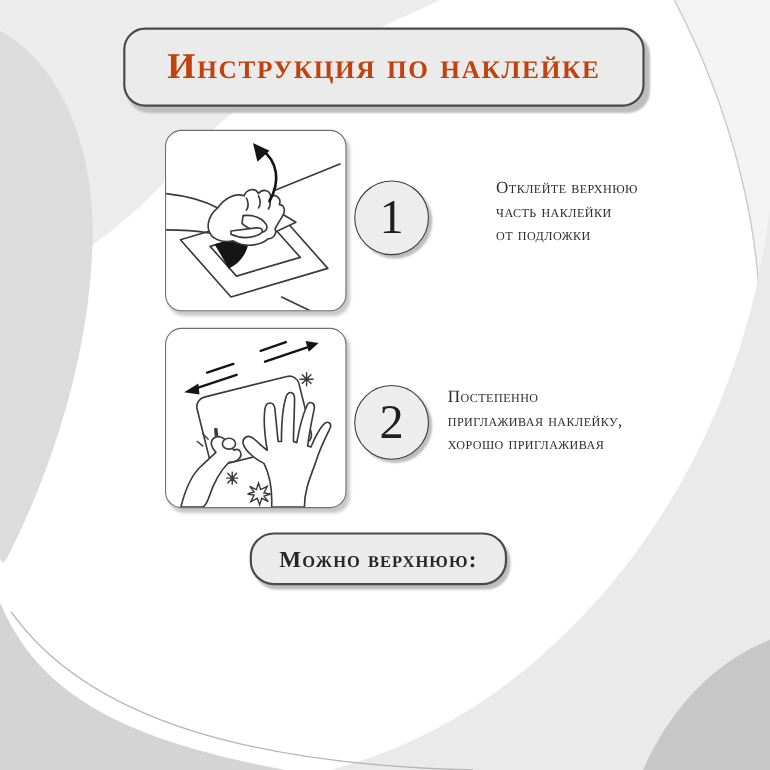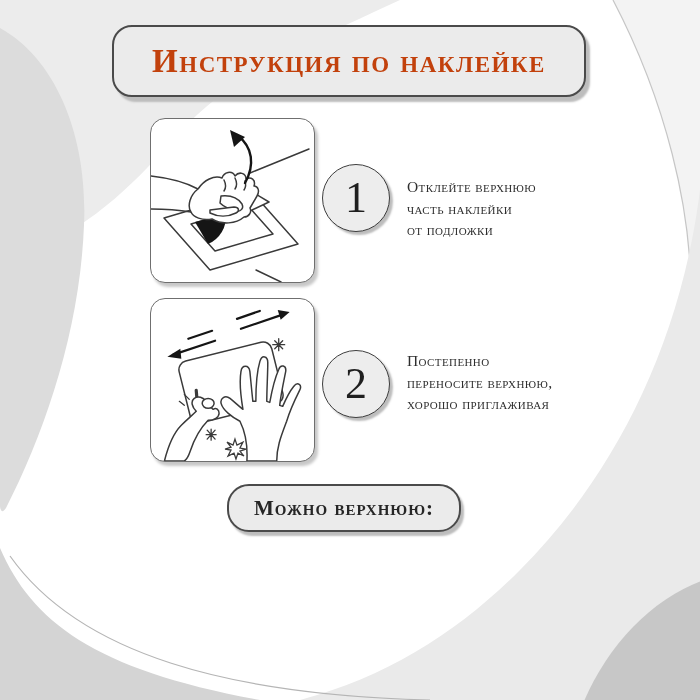--- a/index.html
+++ b/index.html
@@ -38,21 +38,21 @@
     display:flex;align-items:center;justify-content:center;
   }
   .num-badge span{font-size:44px;line-height:1;color:#1f1f1f;}
   #badge1{left:322px;top:164px;}
   #badge2{left:322px;top:350px;}
 
   .step-text{
     position:absolute;left:407px;font-size:15.5px;line-height:21.5px;
     font-variant:small-caps;color:#2e2e2e;letter-spacing:0.4px;white-space:nowrap;
   }
-  #text1{top:176px;}
+  #text1{top:160px;margin-left:44px;}
   #text2{top:350px;}
 
   
   .pill{
     position:absolute;left:227px;top:484px;width:230px;height:44px;
     background:#ebebeb;border:2px solid #4a4a4a;border-radius:22px;
     box-shadow:3px 4px 2px #bdbdbd;
     display:flex;align-items:center;justify-content:center;
   }
   .pill h2{
@@ -146,21 +146,21 @@
         <path d="M84,141 L86,147 L92,144 L89,150 L95,151 L89,153 L93,158 L87,155 L85,161 L83,155 L77,158 L80,152 L74,151 L80,149 L76,144 L82,147 Z" fill="#ffffff"></path>
       </g>
     </svg>
   </div>
 
   <div class="num-badge" id="badge2">
     <span>2</span>
   </div>
   <div class="step-text" id="text2">
     <div>Постепенно</div>
-    <div>переносите верхнюю,</div>
+    <div>приглаживая наклейку,</div>
     <div>хорошо приглаживая</div>
   </div>
 
   <div class="pill">
     <h2>Можно верхнюю:</h2>
   </div>
 
 
 </div>
 

